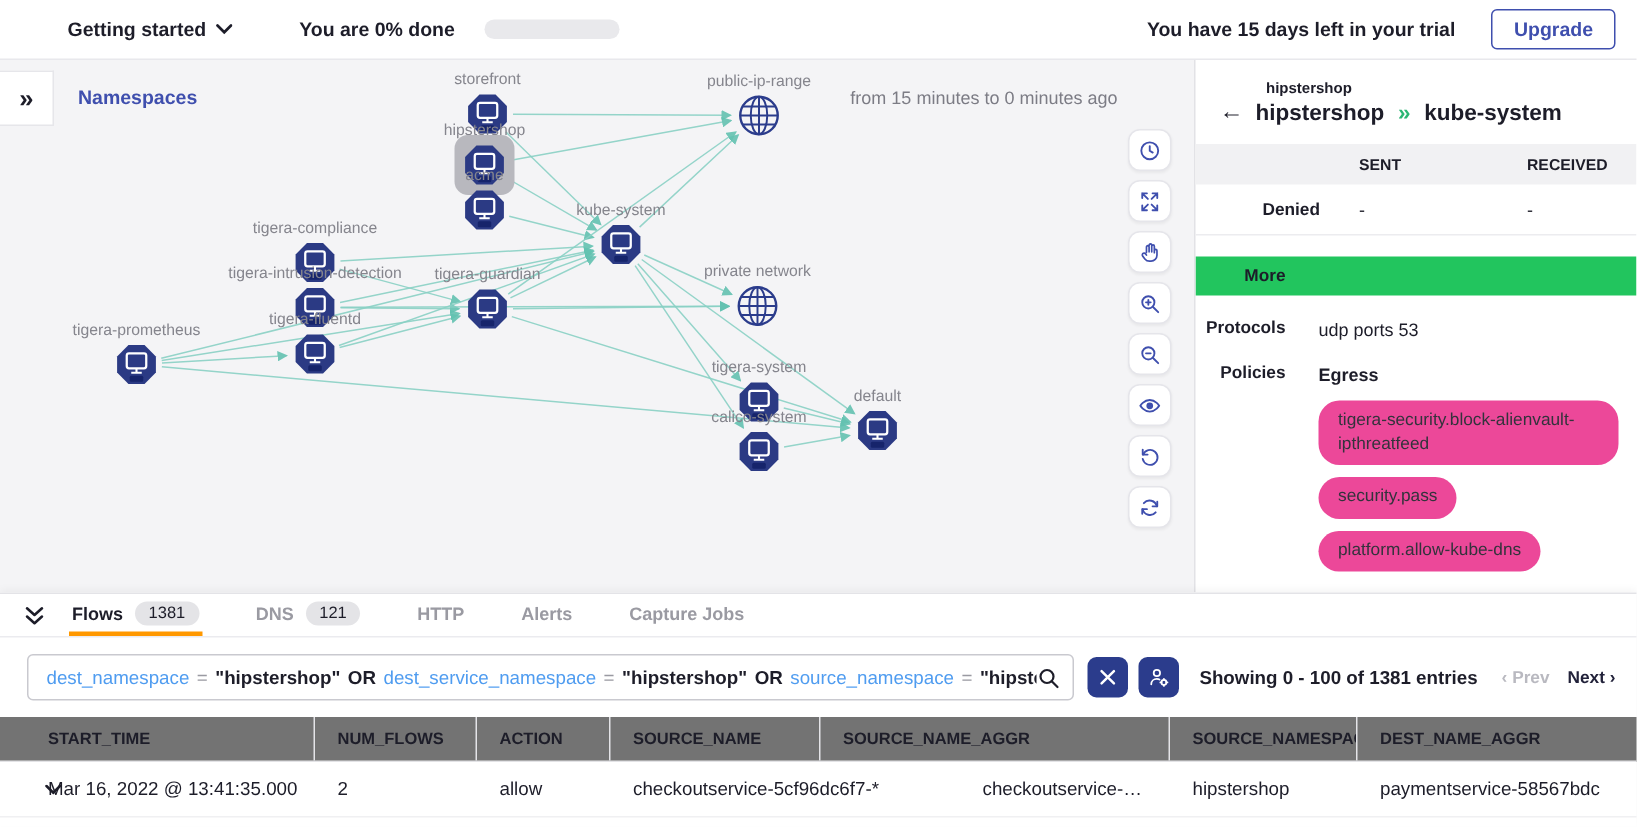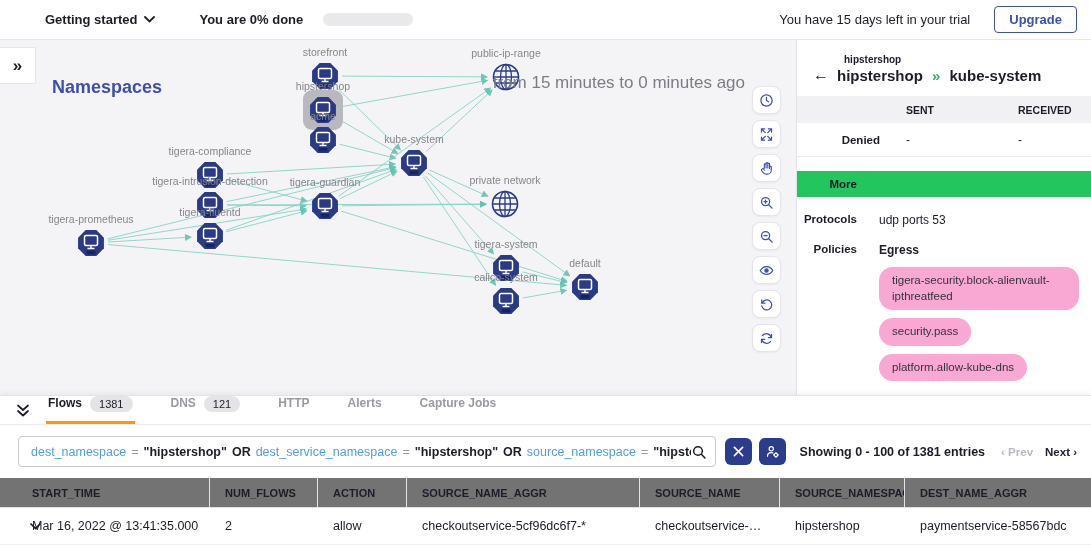--- a/index.html
+++ b/index.html
@@ -5,31 +5,31 @@
   * { margin:0; padding:0; box-sizing:border-box; }
   html,body { width:1091px; height:551px; overflow:hidden; background:#fff;
               font-family:"Liberation Sans", sans-serif; color:#1d1d29; }
 
   
   .topbar { position:absolute; top:0; left:0; width:1091px; height:40px; background:#fff;
             border-bottom:1px solid #e8e8ec; display:flex; align-items:center; z-index:5; }
   .gs { display:flex; align-items:center; gap:7px; margin-left:45px; font-size:13px; font-weight:700; cursor:pointer; }
   .done-label { margin-left:44px; font-size:13px; font-weight:700;text-align:center; }
   .progress-pill { margin-left:20px; width:90px; height:13px; border-radius:7px; background:#e9e9ec; }
-  .trial { margin-left:auto; font-size:13px; font-weight:400; }
+  .trial { margin-left:auto; font-size:13px; font-weight:700; }
   .upgrade { margin:0 14px 0 24px; height:27px; padding:0 14px; background:#fff; border:1.5px solid #3f4fae;
              border-radius:4px; color:#3f4fae; font-size:13px; font-weight:700; font-family:inherit; cursor:pointer; }
 
   
   .graph-panel { position:absolute; top:40px; left:0; width:796px; height:355px; background:#f4f4f6; }
   .collapse-left { position:absolute; top:7px; left:0; width:36px; height:37px; background:#fff;
                    border:1px solid #e6e6ea; border-left:none; font-size:17px; font-weight:700;
                    color:#1d1d29; cursor:pointer; display:flex; align-items:center; justify-content:center; }
-  .graph-title { position:absolute; top:37px; left:52px; font-size:18px; font-weight:700; color:#3f4fae; }
-  .time-range { position:absolute; top:33px; right:51px; font-size:17px; color:#7c7c85; }
+  .graph-title { position:absolute; top:17px; left:52px; font-size:13px; font-weight:700; color:#3f4fae; }
+  .time-range { position:absolute; top:18px; right:51px; font-size:12px; color:#7c7c85; }
   #graph-wrap { position:absolute; inset:0; }
   #graph-wrap svg { position:absolute; top:0; left:0; }
   .node-label { font-size:10.5px; fill:#85858d; }
   .edge { stroke:#8ad1c5; stroke-width:1; opacity:.9; }
   #graph-toolbar { position:absolute; top:46px; right:15px; display:flex; flex-direction:column; gap:6px; }
   .tool-btn { width:29px; height:28px; background:#fff; border:1px solid #e5e5ea; border-radius:8px;
               color:#3f4fae; display:flex; align-items:center; justify-content:center; cursor:pointer;
               box-shadow:0 1px 2px rgba(0,0,0,.05); padding:0; }
   .tool-btn svg { width:15px; height:15px; }
 
@@ -49,30 +49,30 @@
   .stats .drow { display:flex; height:34px; align-items:center; border-bottom:1px solid #ececef; font-size:12px; }
   .stats .drow .c1 { font-weight:700; font-size:11.5px; }
   .more-bar { margin-top:14px; background:#22c55e; height:26px; display:flex; align-items:center;
               font-size:11.5px; font-weight:700; }
   .more-bar span { width:60px; text-align:right; display:inline-block; }
   .kv { display:flex; margin-top:16px; font-size:12px; }
   .kv .k { width:60px; text-align:right; font-weight:700; font-size:11.5px; flex:none; }
   .kv .v { margin-left:22px; }
   .kv .v.b { font-weight:700; }
   .pills { margin:10px 0 0 82px; display:flex; flex-direction:column; align-items:flex-start; gap:8px; }
-  .pill-tag { background:#f9a8d4; border-radius:14px; padding:6px 13px; font-size:11.5px; color:#33333c;
+  .pill-tag { background:#ec4899; border-radius:14px; padding:6px 13px; font-size:11.5px; color:#33333c;
               line-height:1.35; max-width:200px; }
 
   
   .flows { position:absolute; top:395px; left:0; width:1091px; height:156px; background:#fff;
            border-top:1px solid #e3e3e7; box-shadow:0 -2px 6px rgba(0,0,0,.05); }
   .tabbar { height:29px; display:flex; align-items:stretch; border-bottom:1px solid #ebebef; }
   .collapse-flows { width:46px; border:none; background:none; cursor:pointer; color:#1d1d29;
                     display:flex; align-items:center; justify-content:center; }
-  .tab { display:flex; align-items:flex-start; gap:8px; font-size:12px; font-weight:700; color:#9a9aa2;
+  .tab { display:flex; align-items:center; gap:8px; font-size:12px; font-weight:700; color:#9a9aa2;
          padding:0 2px; margin-right:34px; cursor:pointer; border-bottom:3px solid transparent; }
   .tab.active { color:#1d1d29; border-bottom-color:#ff9800; }
   .badge { background:#e4e4e7; color:#1d1d29; border-radius:10px; padding:2px 9px; font-size:11px; font-weight:400; }
   .search-row { height:53px; display:flex; align-items:center; padding:0 10px 0 18px; }
   .search-box { width:698px; height:31px; border:1px solid #c9c9cf; border-radius:4px; background:#fff;
                 display:flex; align-items:center; padding:0 8px 0 12px; overflow:hidden; white-space:nowrap; }
   .q { flex:1; overflow:hidden; font-size:12.5px; }
   .q span { margin-right:5px; }
   .tok-field { color:#4f9cf0; }
   .tok-op { color:#9a9aa2; }
@@ -450,22 +450,22 @@
     <div class="pag">
       <span class="prev">‹ Prev</span>
       <span class="next">Next ›</span>
     </div>
   </div>
   <div class="ftable">
     <div class="fhead" id="fhead">
         <div class="cell first" style="width: 210px;">START_TIME</div>
         <div class="cell" style="width: 108px;">NUM_FLOWS</div>
         <div class="cell" style="width: 89px;">ACTION</div>
+        <div class="cell" style="width: 140px;">SOURCE_NAME</div>
         <div class="cell" style="width: 233px;">SOURCE_NAME_AGGR</div>
-        <div class="cell" style="width: 140px;">SOURCE_NAME</div>
         <div class="cell" style="width: 125px;">SOURCE_NAMESPACE</div>
         <div class="cell" style="width: 186px;">DEST_NAME_AGGR</div>
       </div>
     <div id="fbody">
         <div class="frow">
           <span class="row-chev">
             <svg width="11" height="7" viewBox="0 0 11 7">
               <path d="M1 1l4.5 4.5L10 1" fill="none" stroke="#1d1d29" stroke-width="1.7" stroke-linecap="round"></path>
             </svg>
           </span>

